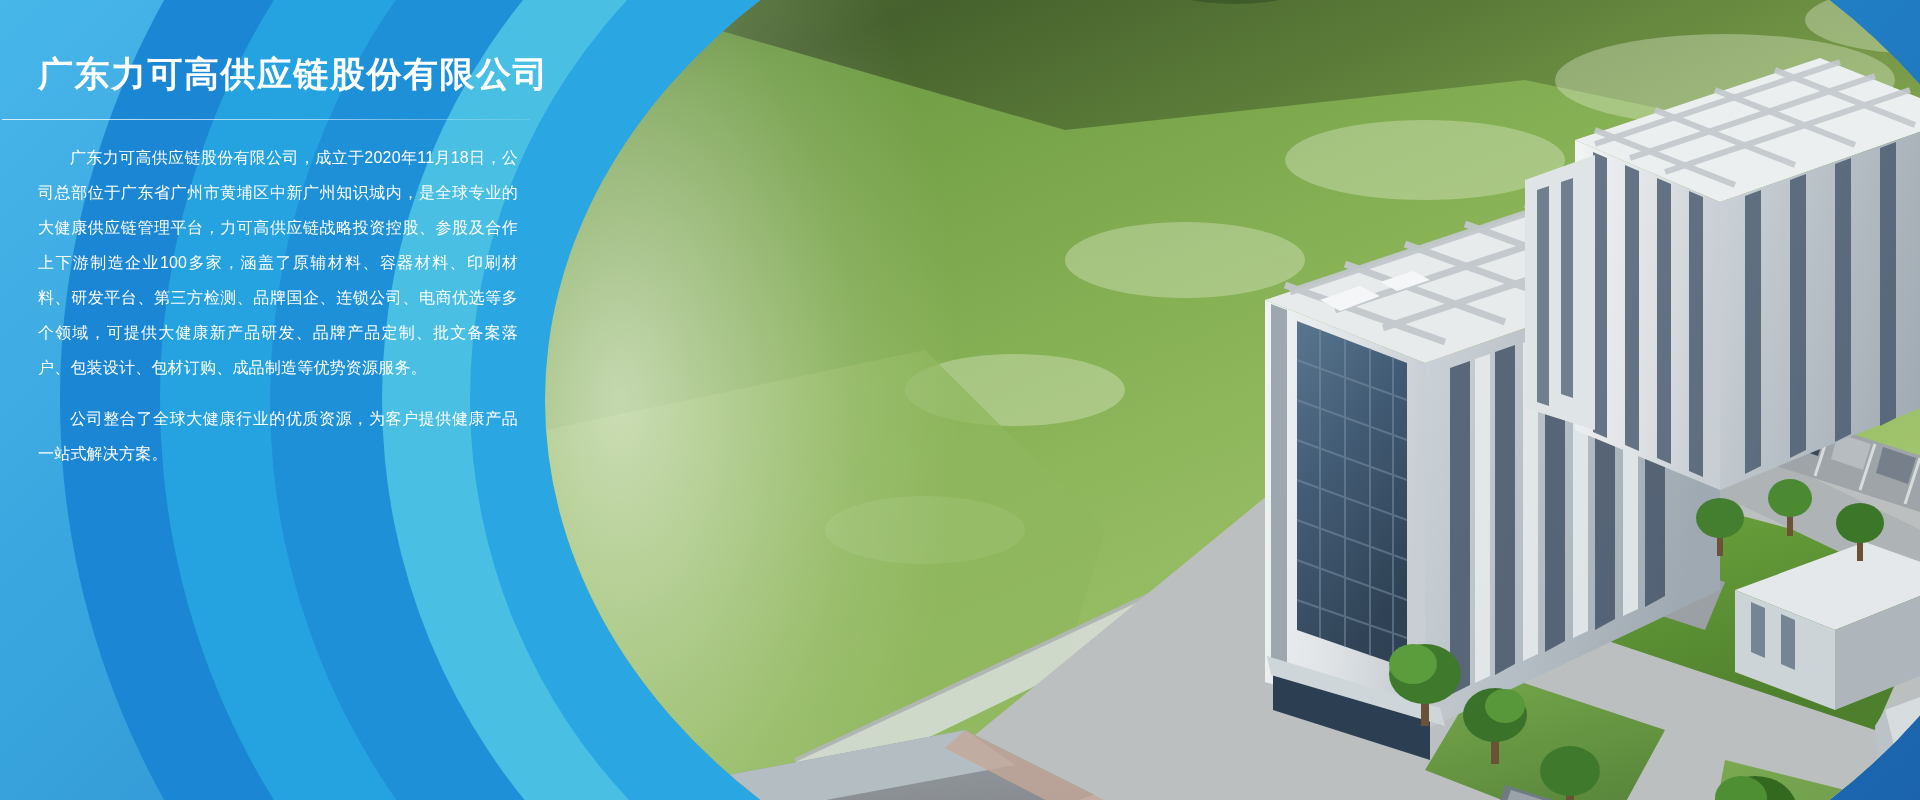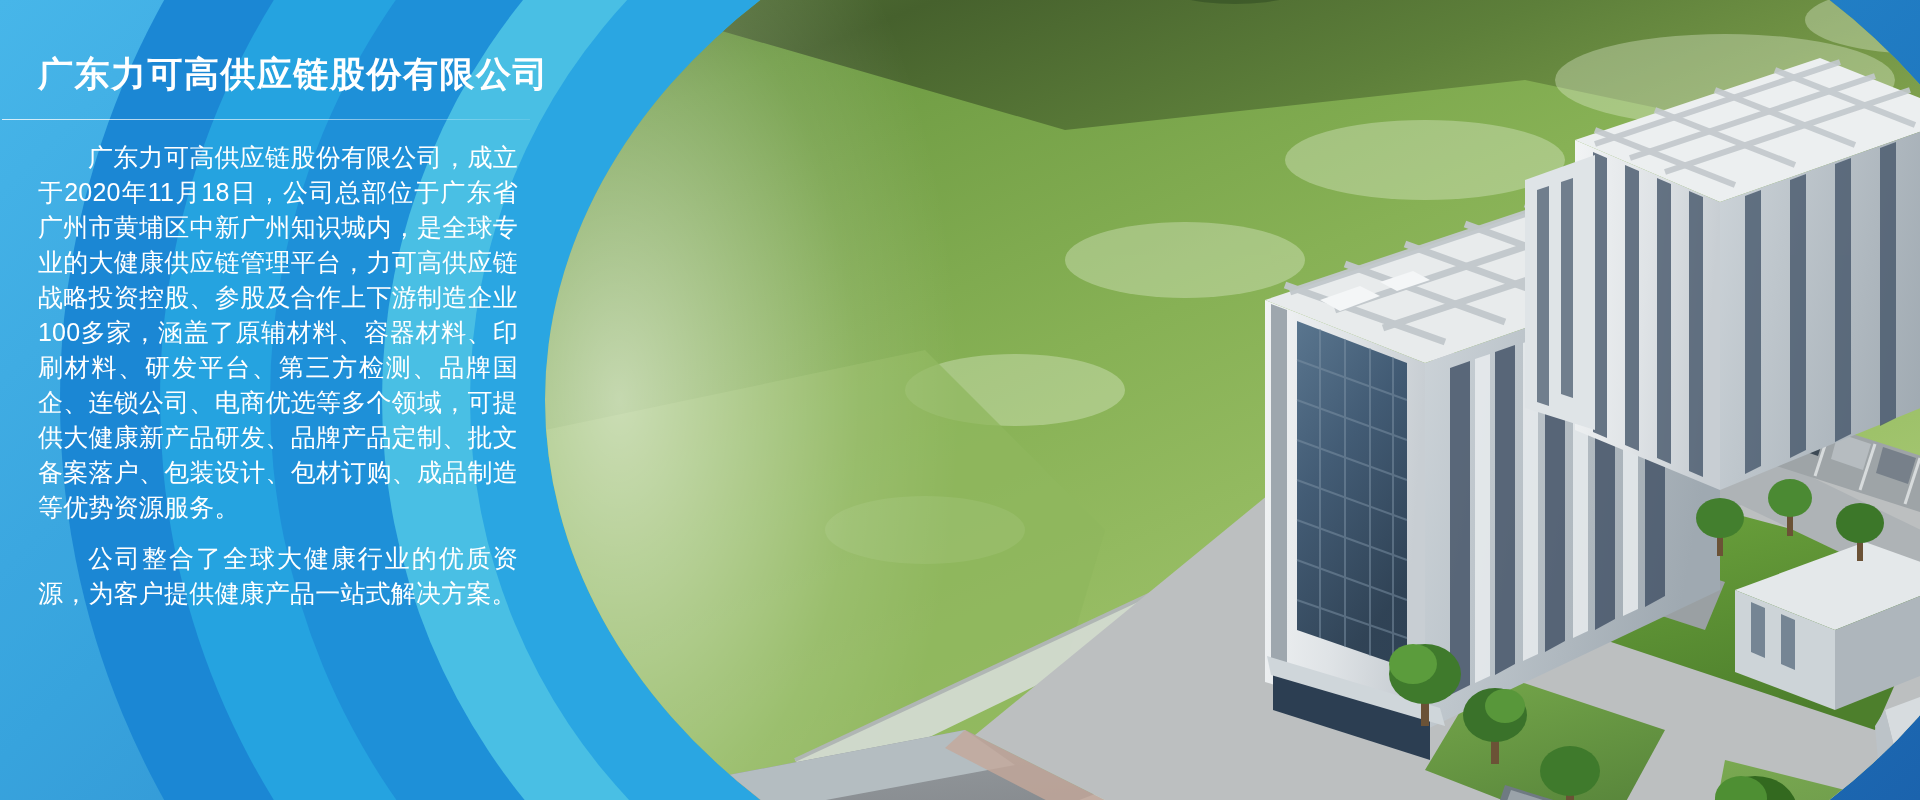--- a/index.html
+++ b/index.html
@@ -84,21 +84,21 @@
   #title-rule {
     margin-top:23px;
     height:1px;
     width:528px;
     margin-left:-36px;
     background:linear-gradient(90deg,rgba(255,255,255,0.78) 0%,rgba(255,255,255,0.55) 60%,rgba(255,255,255,0.12) 100%);
   }
   #body-copy { margin-top:20px; }
   .para {
     color:#ffffff;
-    font-size:25px;
+    font-size:16px;
     line-height:35px;
     text-align:justify;
     text-justify:inter-character;
     letter-spacing:0.2px;
     text-indent:2em;
     width:480px;
   }
   .para + .para { margin-top:16px; }
 </style>
 </head>

